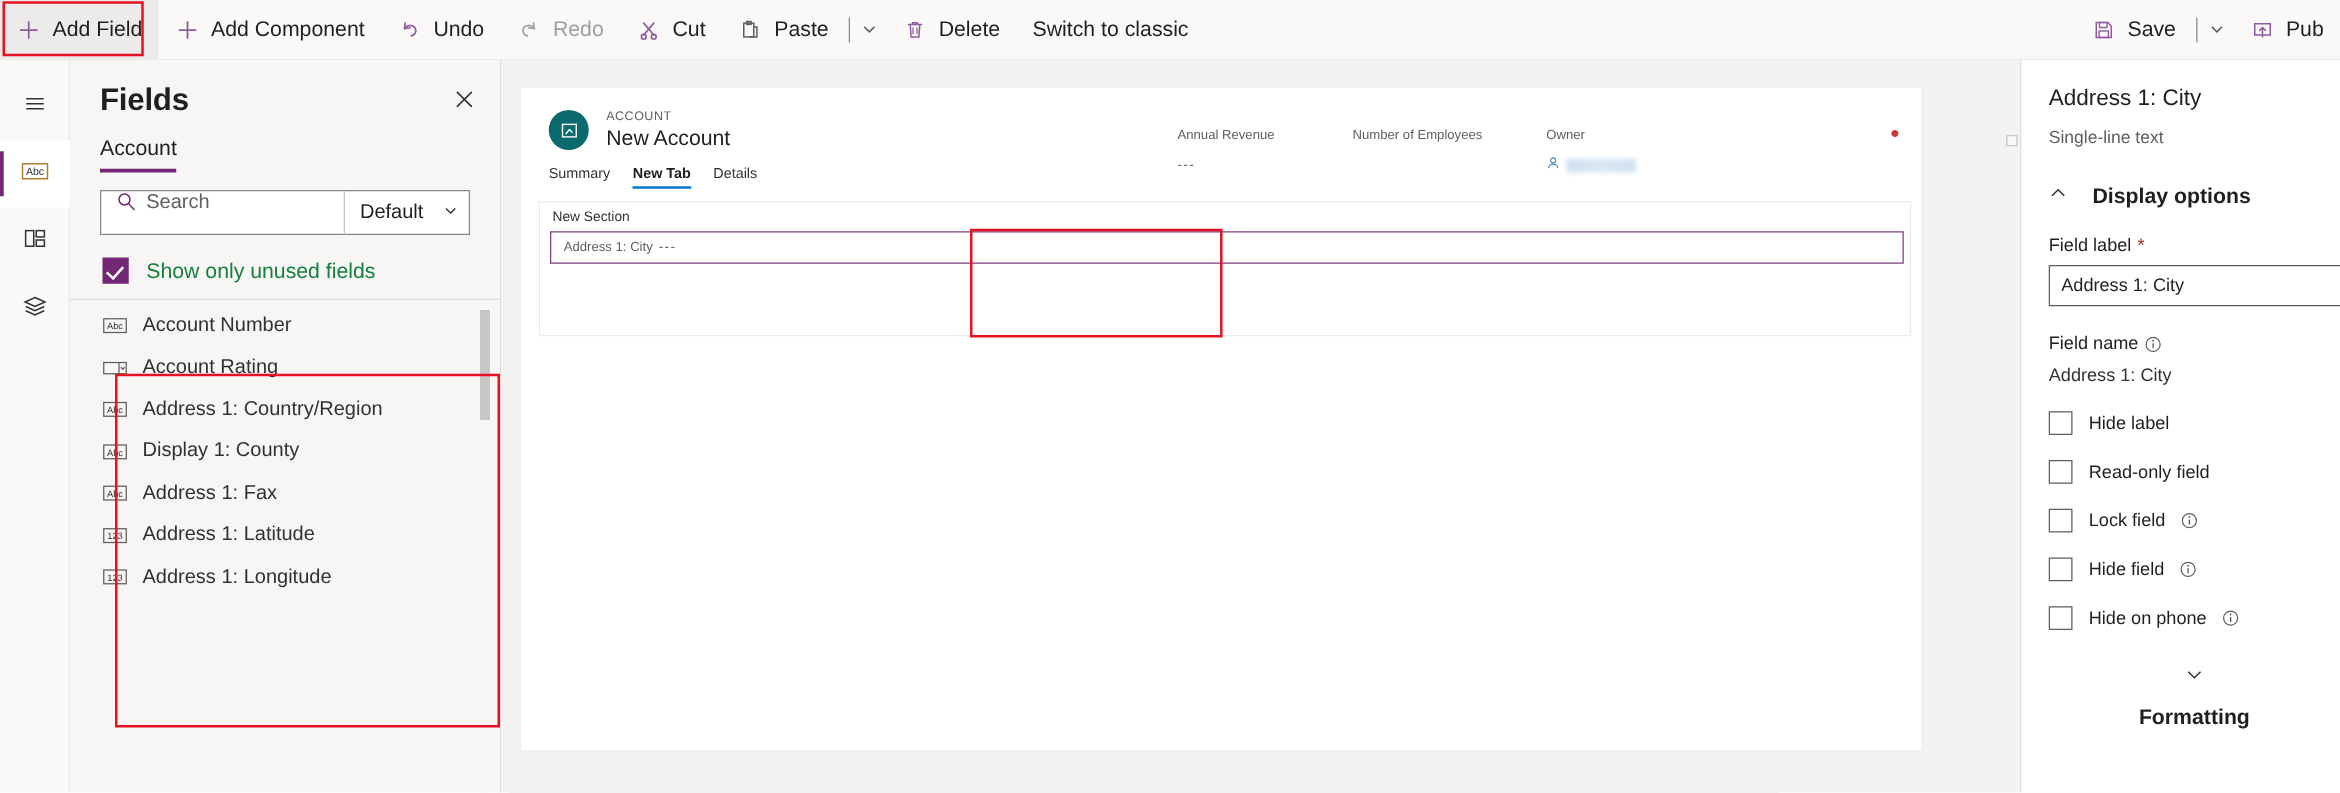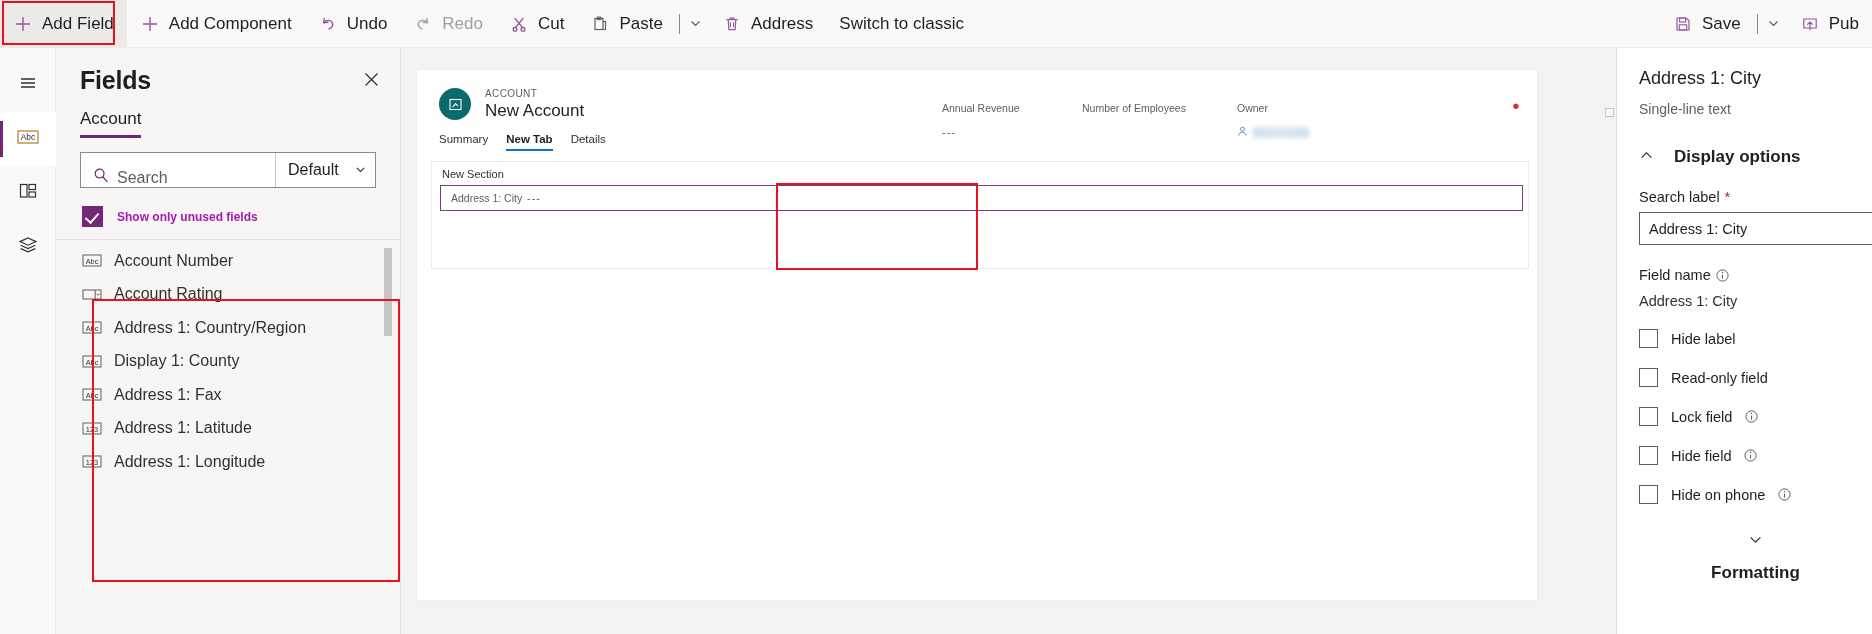--- a/index.html
+++ b/index.html
@@ -64,21 +64,21 @@
     border-right: 1px solid #e1dfdd;
   }
   .fp-head { display: flex; align-items: flex-start; padding: 18px 16px 0 24px; }
   .fp-title { font-size: 25px; font-weight: 600; color: #201f1e; flex: 1 1 auto; letter-spacing: -0.2px;}
   .fp-close { width: 26px; height: 26px; display:flex; align-items:center; justify-content:center; cursor: pointer; color:#323130; }
 
   .fp-tabs { padding: 14px 24px 0 24px; }
   .fp-tab { display: inline-block; font-size: 17px; color: #201f1e; padding-bottom: 6px; border-bottom: 3px solid #742774; cursor: pointer; }
 
   .fp-search-row { margin: 14px 24px 0 24px; display: flex; height: 36px; border: 1px solid #8a8886; background: #ffffff; }
-  .fp-search { flex: 1 1 auto; display: flex; align-items: flex-end; gap: 8px; padding: 0 8px 0 12px; }
+  .fp-search { flex: 1 1 auto; display: flex; align-items: flex-start; gap: 8px; padding: 0 8px 0 12px; }
   .fp-search input {
     border: none; outline: none; width: 100%; font-size: 16px; color: #201f1e;
     font-family: "Liberation Sans", sans-serif; background: transparent;
   }
   .fp-search input::placeholder { color: #605e5c; }
   .fp-filter {
     width: 100px; flex: 0 0 100px; display: flex; align-items: center; justify-content: space-between;
     border-left: 1px solid #c8c6c4; padding: 0 9px 0 12px; font-size: 16px; color: #201f1e; cursor: pointer;
   }
 
@@ -89,21 +89,21 @@
     margin: 8px 0 0 0; padding: 10px 24px 12px 26px;
     border-bottom: 1px solid #e1dfdd; cursor: pointer;
   }
   .chk-on {
     width: 21px; height: 21px; background: #742774; position: relative; flex: 0 0 21px;
   }
   .chk-on::after {
     content: ""; position: absolute; left: 6px; top: 4px; width: 6px; height: 11px;
     border: solid #ffffff; border-width: 0 2px 2px 0; transform: rotate(42deg);
   }
-  .fp-unused-label { font-size: 12px; color: #a21caf; font-weight: bold; }
+  .fp-unused-label { font-size: 17px; color: #15803d; }
 
   .fp-list { flex: 1 1 auto; overflow: hidden; position: relative; padding-top: 4px; }
   .fp-item {
     display: flex; align-items: center; gap: 12px;
     height: 33.5px; padding-left: 26px; font-size: 16px; color: #323130; cursor: pointer;
   }
   .type-ico { flex: 0 0 auto; display: inline-flex; }
 
   
   .fp-scroll { position: absolute; right: 6px; top: 8px; width: 12px; bottom: 0; }
@@ -265,21 +265,21 @@
         </svg>
     </div>
 
     <div class="cmd">
       <span class="ico">
         <svg width="18" height="18" viewBox="0 0 18 18">
             <path d="M3.8 4.6h10.4M7 4.6V3.1h4v1.5M5.2 4.6l.7 10h6.2l.7-10" stroke="#8f5a9e" stroke-width="1.2" fill="none" stroke-linecap="round"></path>
             <path d="M7.4 7v5.4M10.6 7v5.4" stroke="#8f5a9e" stroke-width="1" fill="none"></path>
           </svg>
       </span>
-      <span>Address</span>
+      <span>Delete</span>
     </div>
 
     <div class="cmd">
       <span>Switch to classic</span>
     </div>
 
     <div class="spacer"></div>
 
     <div class="cmd">
       <span class="ico">
@@ -538,21 +538,21 @@
       <div class="p-group">
         <span>
           <svg width="15" height="15" viewBox="0 0 15 15">
               <path d="M2.6 9.6L7.5 4.8l4.9 4.8" stroke="#323130" stroke-width="1.2" fill="none"></path>
             </svg>
         </span>
         <span class="gh">Display options</span>
       </div>
 
       <div class="p-label">
-        <span>Search label</span>
+        <span>Field label</span>
         <span class="req">*</span>
       </div>
       <div class="p-input">
         <input type="text" value="Address 1: City" style="">
       </div>
 
       <div class="p-label">
         <span>Field name</span>
         <span class="info-ico">
           <svg width="13" height="13" viewBox="0 0 13 13">

